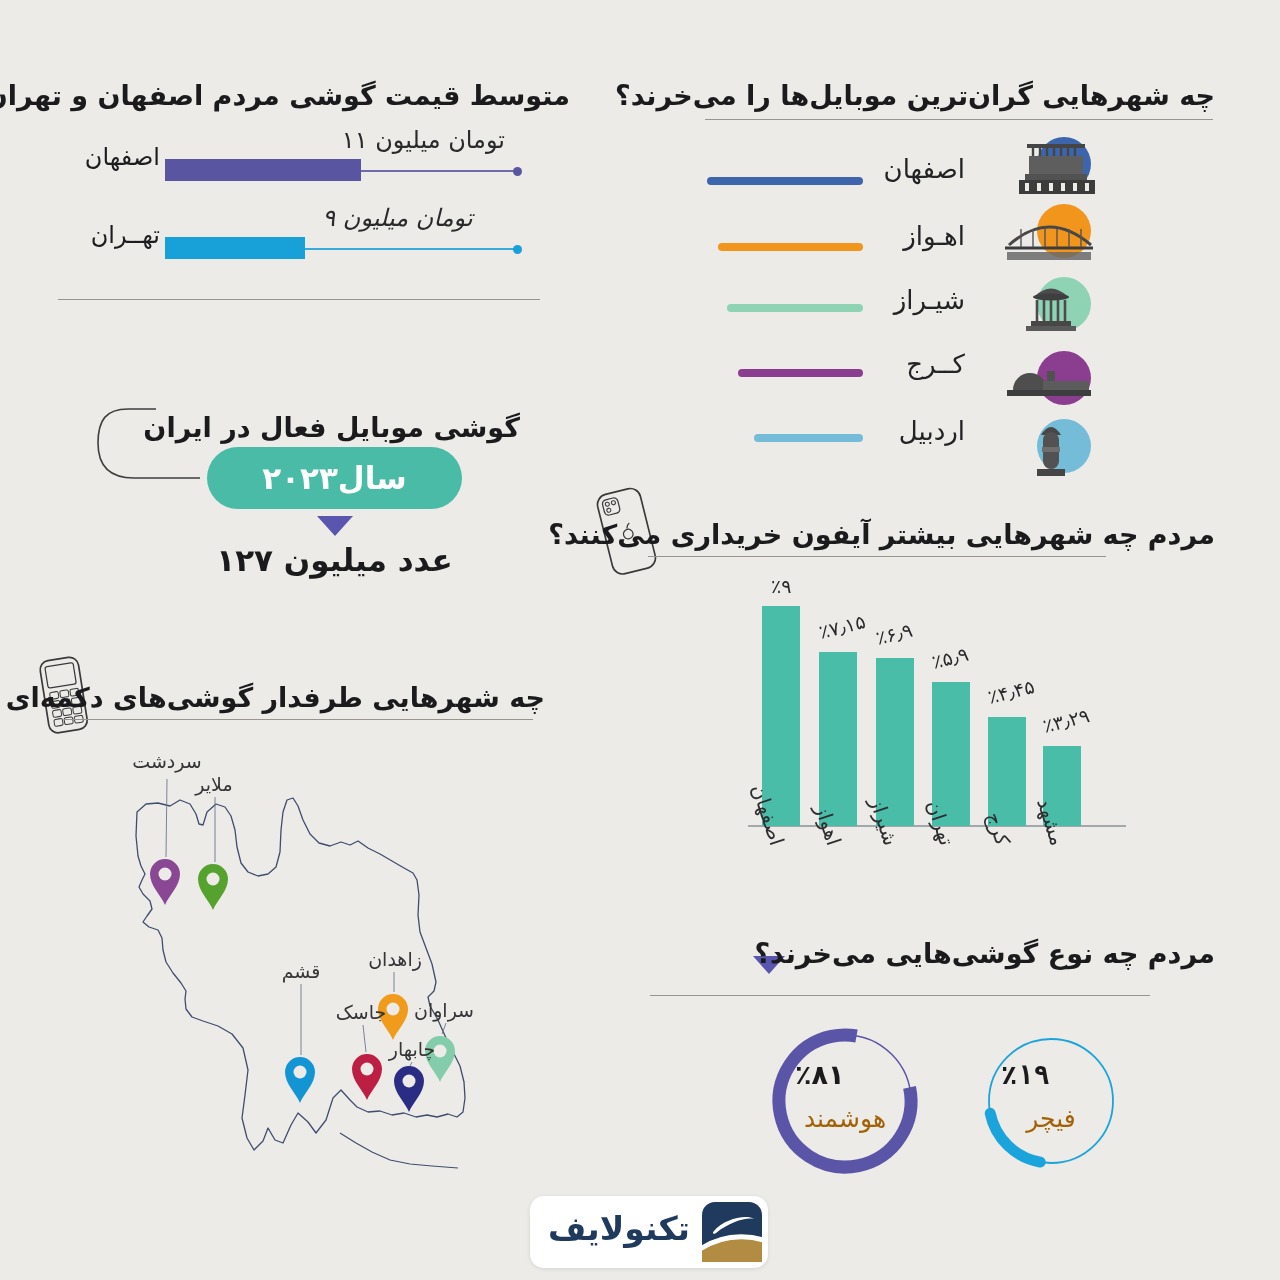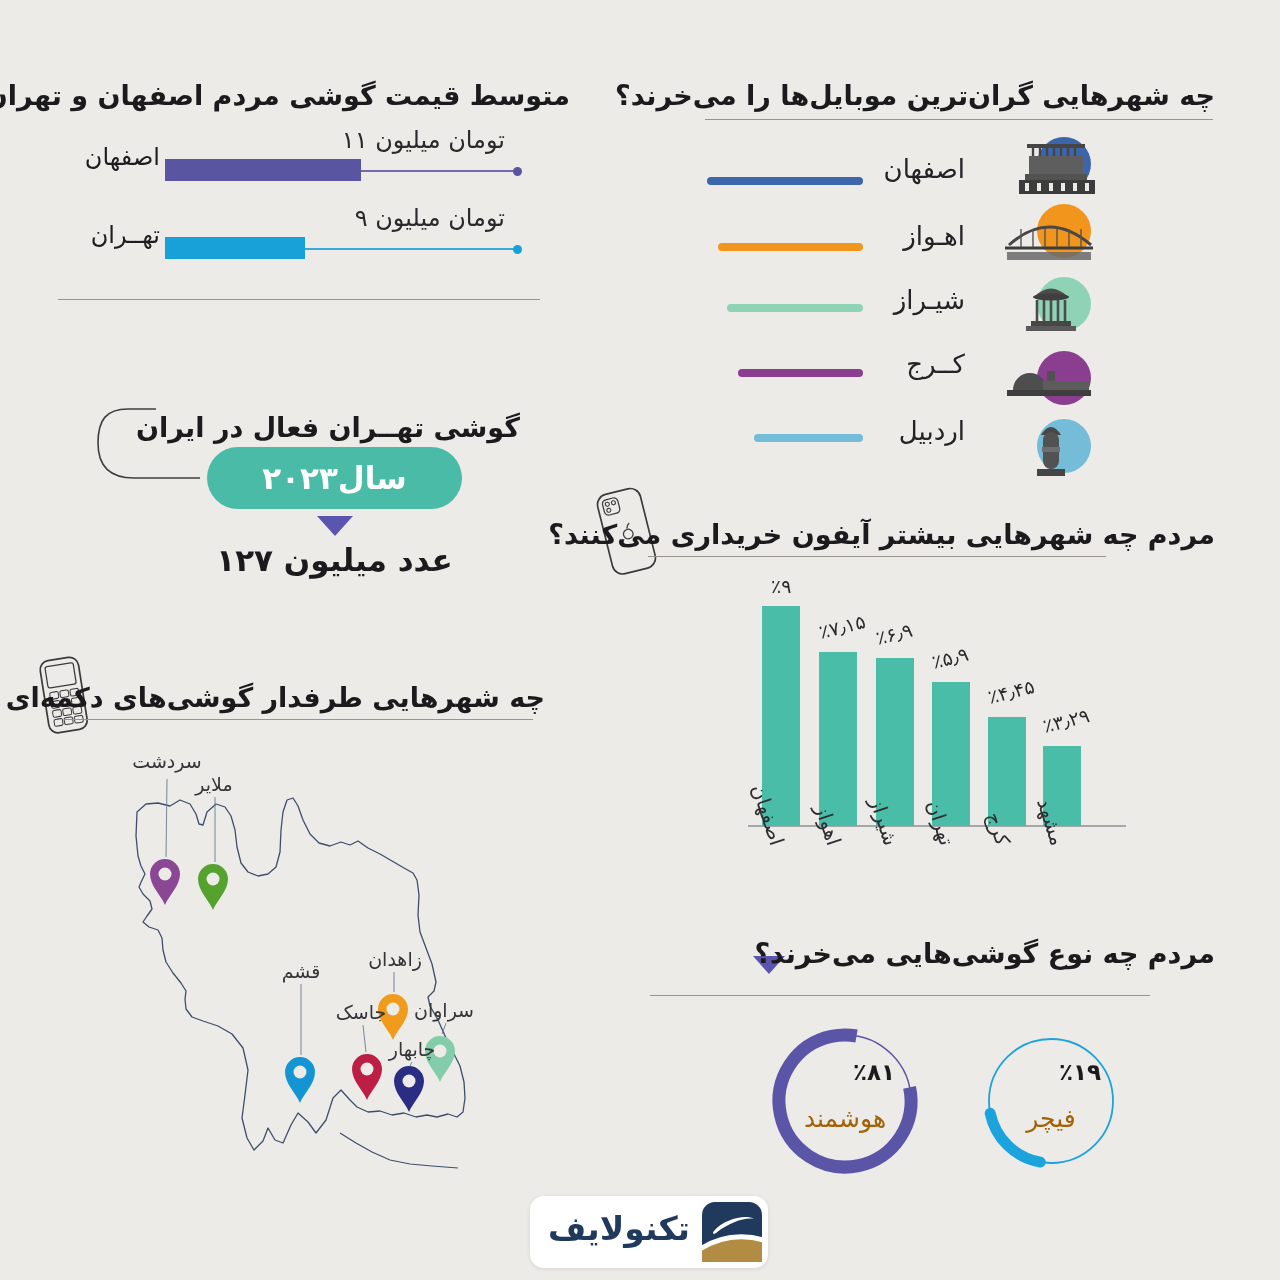--- a/index.html
+++ b/index.html
@@ -7,21 +7,21 @@
   #canvas{position:absolute;inset:0;width:1280px;height:1280px;}
   .abs{position:absolute;}
   .title{position:absolute;font-weight:bold;font-size:27px;direction:rtl;text-align:right;white-space:nowrap;color:#1b1b1d;}
   .divider{position:absolute;height:0;border-top:1.5px solid #98958f;}
   .citylab{position:absolute;font-size:24px;direction:rtl;text-align:right;color:#1d1d1f;white-space:nowrap;}
   .ranklab{position:absolute;font-size:26px;direction:rtl;text-align:right;color:#232325;white-space:nowrap;}
   .vallab{position:absolute;font-size:24px;direction:ltr;text-align:right;color:#2a2a2c;white-space:nowrap;}
   .bw{unicode-bidi:isolate;}
   .catlab{position:absolute;font-size:20px;direction:rtl;text-align:right;color:#2e2e30;white-space:nowrap;transform:rotate(72deg);transform-origin:100% 0;}
   .maplab{position:absolute;font-size:19px;direction:rtl;text-align:center;color:#353537;white-space:nowrap;}
-  .dpct{position:absolute;font-size:23px;font-weight:bold;direction:ltr;text-align:right;color:#1b1b1d;}
+  .dpct{position:absolute;font-size:27px;font-weight:bold;direction:ltr;text-align:left;color:#1b1b1d;}
   .dlbl{position:absolute;font-size:25px;direction:rtl;text-align:center;color:#a16207;}
   #t-price{left:58px;top:58px;width:512px;}
   #t-exp{left:645px;top:58px;width:570px;}
   #t-active{left:150px;top:390px;width:370px;}
   #t-iphone{left:650px;top:497px;width:565px;}
   #t-types{left:800px;top:916px;width:415px;}
   #t-map{left:105px;top:660px;width:440px;}
   #d1{left:58px;top:299px;width:482px;}
   #d2{left:705px;top:119px;width:508px;}
   #d3{left:648px;top:556px;width:458px;}
@@ -47,21 +47,21 @@
   <div id="price-rows">
       <div dir="rtl" class="citylab" style="position: absolute; left: 60px; top: 143px; width: 100px;">اصفهان</div>
       <div style="position: absolute; left: 165px; top: 159px; width: 196px; height: 22px; background: rgb(90, 85, 160);"></div>
       <div style="position: absolute; left: 361px; top: 170px; width: 153px; height: 1.5px; background: rgb(90, 85, 160); opacity: 0.85;"></div>
       <div style="position: absolute; left: 513px; top: 166.5px; width: 9px; height: 9px; border-radius: 50%; background: rgb(90, 85, 160);"></div>
       <div class="vallab" dir="ltr" style="position: absolute; left: 290px; top: 126px; width: 215px; text-align: right;"><span class="bw">۱۱</span> <span class="bw">میلیون</span> <span class="bw">تومان</span></div>
       <div dir="rtl" class="citylab" style="position: absolute; left: 60px; top: 221px; width: 100px;">تهــران</div>
       <div style="position: absolute; left: 165px; top: 237px; width: 140px; height: 22px; background: rgb(24, 160, 217);"></div>
       <div style="position: absolute; left: 305px; top: 248px; width: 209px; height: 1.5px; background: rgb(24, 160, 217); opacity: 0.85;"></div>
       <div style="position: absolute; left: 513px; top: 244.5px; width: 9px; height: 9px; border-radius: 50%; background: rgb(24, 160, 217);"></div>
-      <div class="vallab" dir="ltr" style="position: absolute; left: 290px; top: 204px; width: 215px; text-align: right;"><span class="bw">۹</span> <span class="bw">میلیون</span> <span class="bw">تومان</span></div>
+      <div class="vallab" dir="ltr" style="position: absolute; left: 290px; top: 204px; width: 215px; text-align: center; font-style: italic;"><span class="bw">۹</span> <span class="bw">میلیون</span> <span class="bw">تومان</span></div>
     </div>
   <div class="divider" id="d1"></div>
 
   <h2 class="title" id="t-exp">چه شهرهایی گران‌ترین موبایل‌ها را می‌خرند؟</h2>
   <div class="divider" id="d2"></div>
   <div id="rank-rows">
       <div style="position: absolute; left: 707px; top: 177px; width: 156px; height: 7.5px; border-radius: 4px; background: rgb(61, 101, 171);"></div>
       <div dir="rtl" class="ranklab" style="position: absolute; left: 863px; top: 154px; width: 102px;">اصفهان</div>
       <div style="position: absolute; left: 993px; top: 134px; width: 112px; height: 66px;">
         <div style="position: absolute; left: 44px; top: 3px; width: 54px; height: 54px; border-radius: 50%; background: rgb(61, 101, 171);"></div>
@@ -152,21 +152,21 @@
           <g transform="translate(26,0)">
             <path d="M16,13 Q26,-3 36,13 Z" fill="#474747"></path>
             <rect x="18" y="10" width="16" height="37" rx="8" fill="#525252"></rect>
             <rect x="17" y="25" width="18" height="5" fill="#6e6e6e"></rect>
             <rect x="12" y="47" width="28" height="7" fill="#454545"></rect>
           </g>
         </svg>
       </div>
     </div>
 
-  <h2 class="title" id="t-active">گوشی تهــران فعال در ایران</h2>
+  <h2 class="title" id="t-active">گوشی موبایل فعال در ایران</h2>
   <svg class="abs" id="bracket" style="left:88px;top:398px;width:120px;height:92px;" viewBox="0 0 120 92">
     <path d="M68,11 H40 C18,11 10,22 10,45 C10,69 22,80 46,80 H112" fill="none" stroke="#3f3f3f" stroke-width="1.6"></path>
   </svg>
   <div id="pill">سال۲۰۲۳</div>
   <div id="tri1"></div>
   <div id="count" dir="ltr"><span class="bw">۱۲۷</span> <span class="bw">میلیون</span> <span class="bw">عدد</span></div>
 
   <div id="iphone-icon">
     <svg viewBox="0 0 54 86" width="75" height="90">
       <rect x="5" y="4" width="42" height="78" rx="10" fill="none" stroke="#3a3a3a" stroke-width="1.6"></rect>
@@ -208,21 +208,21 @@
   <h2 class="title" id="t-types">مردم چه نوع گوشی‌هایی می‌خرند؟</h2>
   <div class="divider" id="d4"></div>
   <svg class="abs" id="donut-svg" style="left:740px;top:1012px;width:390px;height:185px;" viewBox="740 1012 390 185">
       <circle cx="845" cy="1101" r="66" fill="none" stroke="#5b55a7" stroke-width="1.5"></circle>
       <circle cx="845" cy="1101" r="66" fill="none" stroke="#5b55a7" stroke-width="13" stroke-dasharray="335.8990865218207 78.79114375203199" transform="rotate(-12 845 1101)"></circle>
       <circle cx="1051" cy="1101" r="62" fill="none" stroke="#1ba4dc" stroke-width="1.8"></circle>
       <circle cx="1051" cy="1101" r="62" fill="none" stroke="#1ba4dc" stroke-width="11" stroke-linecap="round" stroke-dasharray="74.01592291857553 315.5415661265588" transform="rotate(100 1051 1101)"></circle>
     </svg>
   <div class="dpct" id="pct81" style="left:795px;top:1059px;width:100px;">٪۸۱</div>
   <div class="dlbl" id="lbl81" style="left:785px;top:1104px;width:120px;">هوشمند</div>
-  <div class="dpct" id="pct19" style="left:1001px;top:1059px;width:100px;">٪۱۹</div>
+  <div class="dpct" id="pct19" style="left:1001px;top:1059px;width:100px;font-family:Liberation Mono, monospace;">٪۱۹</div>
   <div class="dlbl" id="lbl19" style="left:991px;top:1104px;width:120px;">فیچر</div>
 
   <div id="featurephone-icon">
     <svg viewBox="0 0 52 72" width="74" height="82">
       <rect x="8" y="3" width="34" height="64" rx="8" fill="none" stroke="#3a3a3a" stroke-width="1.5"></rect>
       <rect x="12.5" y="8" width="25" height="19" rx="2" fill="none" stroke="#3a3a3a" stroke-width="1.1"></rect>
       <g fill="none" stroke="#3a3a3a" stroke-width="0.9">
         <rect x="13" y="31" width="7.5" height="6" rx="1.5"></rect>
           <rect x="22" y="31" width="7.5" height="6" rx="1.5"></rect>
           <rect x="31" y="31" width="7.5" height="6" rx="1.5"></rect>

